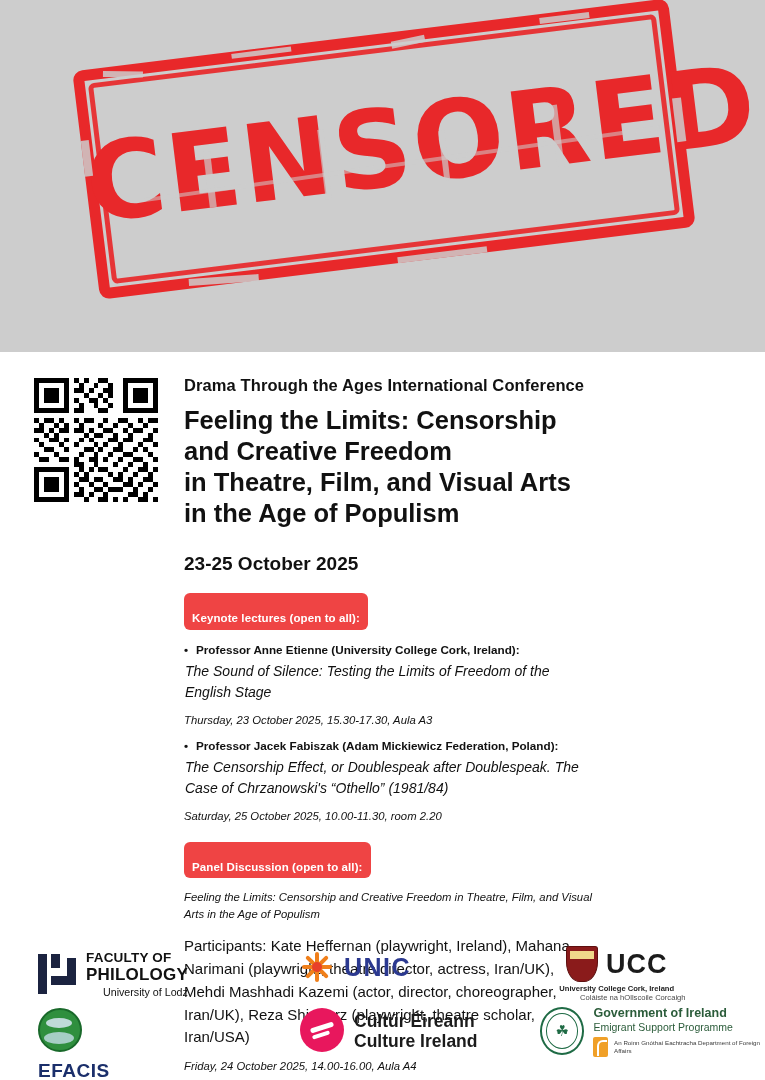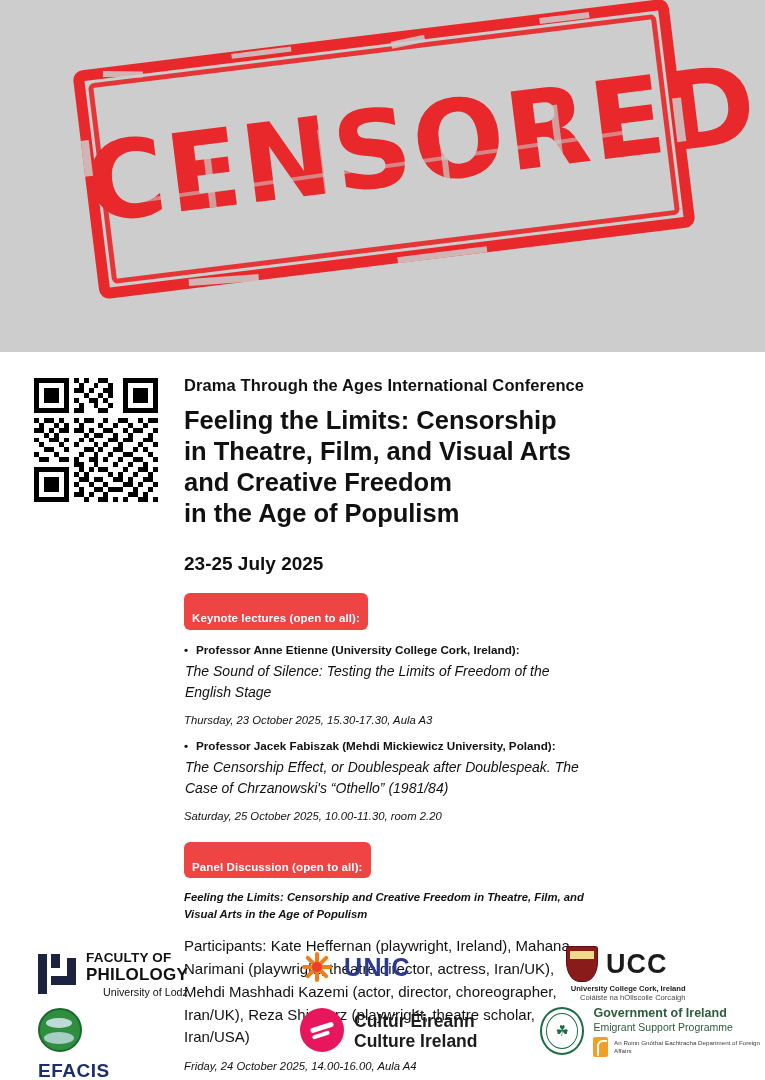--- a/index.html
+++ b/index.html
@@ -147,21 +147,20 @@
     font-style: italic;
     font-weight: normal;
     margin: 11px 0 0 0;
   }
   .panel-block { margin-top: 20px; }
   .panel-topic {
     font-size: 11.3px;
     font-style: italic;
     margin: 11px 0 0 0;
     line-height: 1.5;
-    font-weight: bold;
   }
   .participants {
     font-size: 15px;
     margin: 12px 0 0 0;
     line-height: 1.52;
   }
 
   
   .logos {
     position: absolute;
@@ -238,21 +237,21 @@
   }
   .culture-mark::after {
     content: ""; position: absolute; left: 12px; top: 25px;
     width: 18px; height: 4px; background: #fff; border-radius: 3px;
     transform: rotate(-18deg);
   }
   .culture-text { line-height: 1.18; }
   .culture-text div { font-size: 17.5px; font-weight: bold; color: #1b1b1b; }
 
   
-  .ucc { left: 548px; top: 4px; text-align: right; }
+  .ucc { left: 548px; top: 4px; text-align: center; }
   .ucc-row { display: flex; align-items: center; justify-content: center; gap: 8px; }
   .ucc-crest {
     width: 30px; height: 34px; background: #8a1b1b;
     border: 1.5px solid #5d0f0f;
     border-radius: 3px 3px 14px 14px / 3px 3px 20px 20px;
     position: relative;
   }
   .ucc-crest::before {
     content: ""; position: absolute; left: 3px; top: 4px; right: 3px; height: 8px;
     background: #f0d98a;
@@ -471,44 +470,44 @@
         <rect x="18" y="24" width="1" height="1"></rect>
           <rect x="21" y="24" width="2" height="1"></rect>
           <rect x="24" y="24" width="1" height="1"></rect>
       </g>
     </svg>
 
     <div class="titles">
       <p class="conf-series">Drama Through the Ages International Conference</p>
       <div class="conf-title">
         <div>Feeling the Limits: Censorship</div>
+        <div>and Creative Freedom</div>
         <div>in Theatre, Film, and Visual Arts</div>
-        <div>and Creative Freedom</div>
         <div>in the Age of Populism</div>
       </div>
-      <p class="conf-dates">23-25 July 2025</p>
+      <p class="conf-dates">23-25 October 2025</p>
     </div>
   </div>
 
   <div class="content">
 
     
     <span class="section-badge">Keynote lectures (open to all):</span>
 
     <div class="entry">
       <p class="bullet-line">
         <span class="bullet-dot">•</span><span>Professor Anne Etienne (University College Cork, Ireland):</span>
       </p>
       <p class="ital">The Sound of Silence: Testing the Limits of Freedom of the English Stage</p>
       <p class="when">Thursday, 23 October 2025, 15.30-17.30, Aula A3</p>
     </div>
 
     <div class="entry">
       <p class="bullet-line">
-        <span class="bullet-dot">•</span><span>Professor Jacek Fabiszak (Mehdi Mickiewicz University, Poland):</span>
+        <span class="bullet-dot">•</span><span>Professor Jacek Fabiszak (Adam Mickiewicz Federation, Poland):</span>
       </p>
       <p class="ital">The Censorship Effect, or Doublespeak after Doublespeak. The Case of Chrzanowski's “Othello” (1981/84)</p>
       <p class="when">Saturday, 25 October 2025, 10.00-11.30, room 2.20</p>
     </div>
 
     
     <div class="panel-block">
       <span class="section-badge">Panel Discussion (open to all):</span>
       <p class="panel-topic">Feeling the Limits: Censorship and Creative Freedom in Theatre, Film, and Visual Arts in the Age of Populism</p>
       <p class="participants">Participants: Kate Heffernan (playwright, Ireland), Mahana Narimani (playwright, theatre director, actress, Iran/UK), Mehdi Mashhadi Kazemi (actor, director, choreographer, Iran/UK), Reza Shirmarz (playwright, theatre scholar, Iran/USA)</p>

